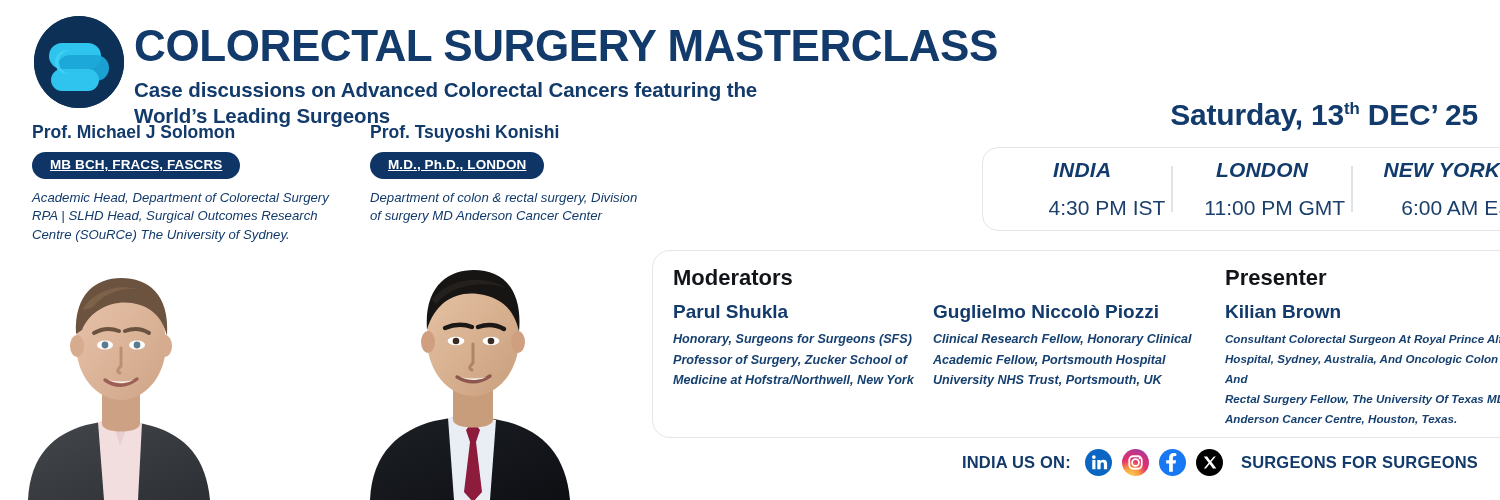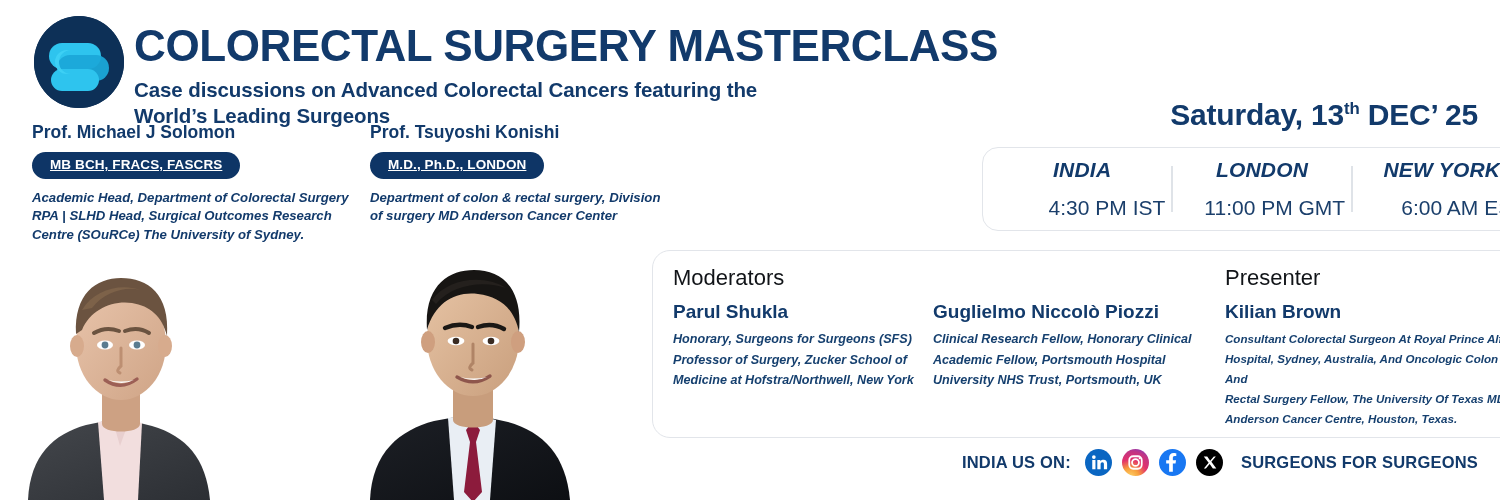--- a/index.html
+++ b/index.html
@@ -141,21 +141,21 @@
     font-size: 13.5px;
     font-weight: 600;
     letter-spacing: 0.1px;
     line-height: 1;
     text-decoration: underline;
   }
   .sp-affil {
     margin-top: 10px;
     font-size: 13.2px;
     font-style: italic;
-    font-weight: 700;
+    font-weight: 400;
     color: #123a6b;
     line-height: 1.42;
   }
 
   
   .portrait { position: absolute; bottom: 0; }
   .portrait.p1 { left: 20px;  width: 215px; height: 250px; }
   .portrait.p2 { left: 360px; width: 230px; height: 256px; }
   .portrait svg { display: block; width: 100%; height: 100%; }
 
@@ -170,21 +170,21 @@
     border-radius: 18px;
     background: #fff;
     box-sizing: border-box;
     padding: 14px 20px 10px 20px;
     display: flex;
   }
   .mod-left { flex: 0 0 530px; }
   .mod-right { flex: 1 1 auto; padding-left: 22px; }
   .panel-head {
     font-size: 22px;
-    font-weight: 400;
+    font-weight: 700;
     color: #111418;
     line-height: 1.2;
     margin-bottom: 10px;
   }
   .mod-cols { display: flex; }
   .mod-col { flex: 0 0 250px; padding-right: 10px; }
   .mod-col:last-child { flex: 1 1 auto; padding-right: 0; }
   .p-name {
     font-size: 19px;
     font-weight: 800;

